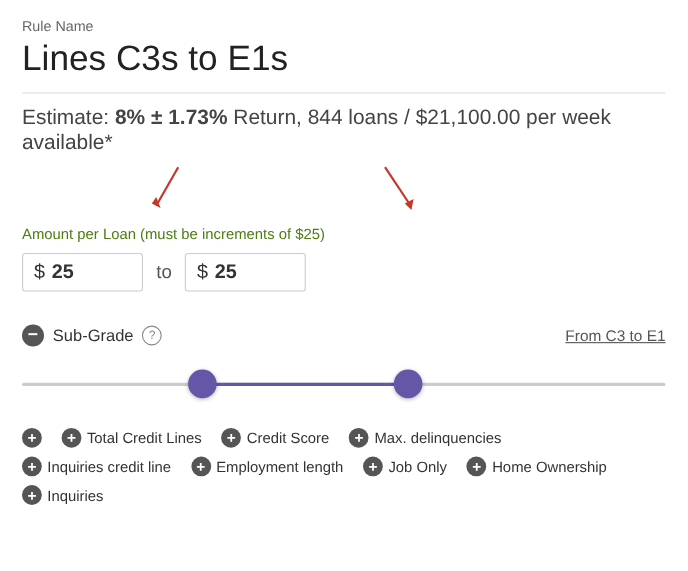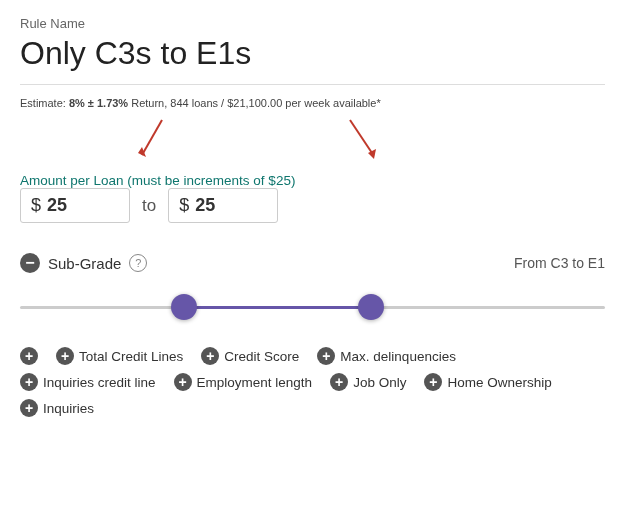--- a/index.html
+++ b/index.html
@@ -25,21 +25,21 @@
       margin-bottom: 12px;
     }
 
     .divider {
       border: none;
       border-top: 1px solid #ddd;
       margin-bottom: 12px;
     }
 
     .estimate-row {
-      font-size: 11px;
+      font-size: 19px;
       color: #444;
       margin-bottom: 6px;
       position: relative;
     }
 
     .estimate-row strong {
       font-weight: 700;
     }
 
     .arrows-container {
@@ -60,21 +60,22 @@
       top: 0;
     }
 
     .arrow-svg {
       width: 60px;
       height: 50px;
     }
 
     .amount-label {
       font-size: 13.5px;
-      color: #0f766e;
+      color: #4d7c0f;
+      margin-bottom: 10px;
     }
 
     .loan-inputs {
       display: flex;
       align-items: center;
       gap: 12px;
       margin-bottom: 30px;
     }
 
     .input-group {
@@ -153,20 +154,21 @@
       display: inline-flex;
       align-items: center;
       justify-content: center;
       font-size: 11px;
       cursor: pointer;
     }
 
     .filter-range-label {
       font-size: 14px;
       color: #555;
+      text-decoration: underline;
     }
 
     .slider-container {
       position: relative;
       height: 40px;
       display: flex;
       align-items: center;
       margin-bottom: 20px;
     }
 
@@ -235,21 +237,21 @@
       justify-content: center;
       font-size: 14px;
       font-weight: 700;
       flex-shrink: 0;
     }
   </style>
 </head>
 <body>
 
 <div class="rule-name-label">Rule Name</div>
-<div class="rule-title">Only C3s to E1s</div>
+<div class="rule-title">Lines C3s to E1s</div>
 
 <hr class="divider">
 
 <div class="estimate-row">
   <span>Estimate: </span><strong>8% ± 1.73%</strong><span> Return, 844 loans / $21,100.00 per week available*</span>
 </div>
 
 <div class="arrows-container">
   <div class="arrow-left">
     <svg class="arrow-svg" viewBox="0 0 60 50" fill="none">

